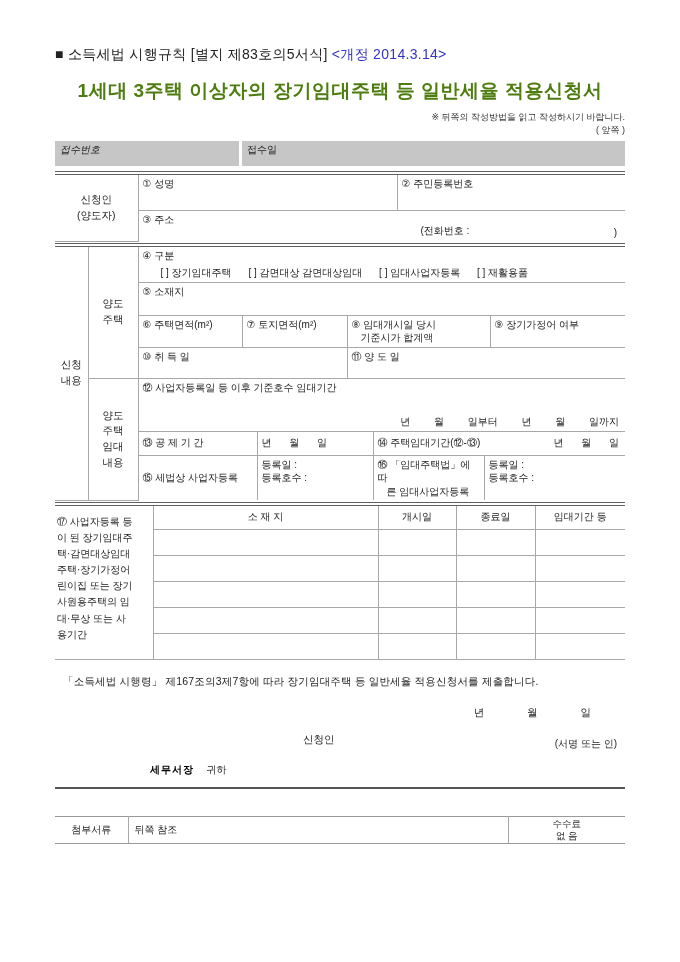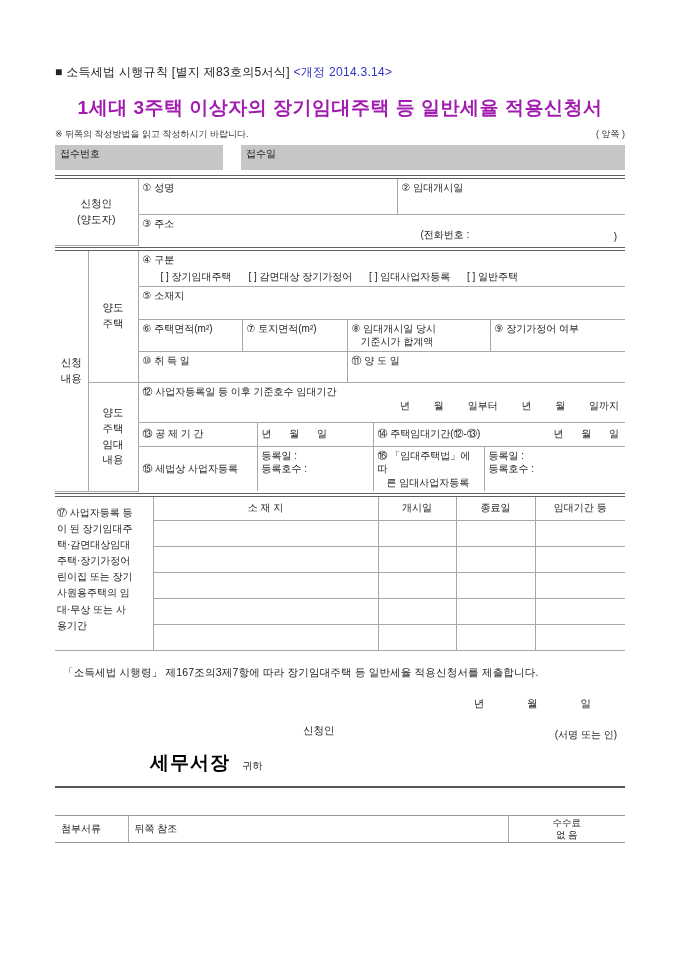--- a/index.html
+++ b/index.html
@@ -1,73 +1,73 @@
 <!DOCTYPE html>
 <html><head>
 <meta charset="utf-8">
 <style>
   html,body{margin:0;padding:0;background:#fff;}
   .sheet{
     position:relative;width:680px;height:962px;background:#ffffff;
     font-family:"Liberation Sans","DejaVu Sans",sans-serif;color:#222;overflow:hidden;
   }
   .content{position:absolute;left:55px;top:0;width:570px;}
-  .notice-row{margin-top:64px;font-size:12px;letter-spacing:0.3px;}
+  .notice-row{margin-top:46px;font-size:14px;letter-spacing:0.3px;}
   .blue{color:#3233c4;}
-  .title{margin:14px 0 0 0;font-size:19px;font-weight:bold;text-align:center;letter-spacing:0.5px;color:#a21caf;}
-  .note-row{display:flex;justify-content:space-between;align-items:flex-end;margin-top:7px;font-size:9px;color:#333;}
+  .title{margin:14px 0 0 0;font-size:19px;font-weight:bold;text-align:center;letter-spacing:0.5px;color:#4d7c0f;}
+  .note-row{display:flex;justify-content:space-between;align-items:flex-end;margin-top:7px;font-size:9px;color:#333;flex-direction:column;}
   .note-row .right{font-size:9px;}
   .receipt-bar{display:flex;margin-top:4px;height:25px;}
   .receipt-cell{background:#c6c6c6;font-size:10px;color:#222;padding:2px 5px;box-sizing:border-box;}
-  .rc1{width:168px;margin-right:18px;}
+  .rc1{width:184px;margin-right:3px;font-style:italic;}
   .rc2{flex:1;font-family:Liberation Mono, monospace;}
   .dblrule{height:2px;border-top:1px solid #606060;border-bottom:1px solid #606060;margin:5px 0 0 0;}
   .dblrule.tight{margin-top:1px;}
   .tbl{border-collapse:collapse;width:570px;table-layout:fixed;font-size:10px;}
   .tbl td,.tbl th{border:1px solid #a8a8a8;padding:2px 4px;vertical-align:top;text-align:left;font-weight:normal;box-sizing:border-box;}
   .tbl tr:first-child>*{border-top:none;}
   .tbl tr:last-child>*{border-bottom:none;}
   .el{border-left:none !important;}
   .er{border-right:none !important;}
   .vlab{text-align:center !important;vertical-align:middle !important;font-size:10.5px;line-height:1.5;}
   .phone-cell{position:relative;height:31px;}
   .phone-open{position:absolute;left:282px;bottom:3px;}
   .phone-close{position:absolute;right:8px;bottom:3px;}
   .h35{height:35px;} .h33{height:33px;} .h34{height:34px;} .h32{height:32px;} .h31{height:31px;}
   .h40{height:40px;} .h24{height:24px;} .h36{height:36px;}
   .opts{margin-top:3px;padding-left:18px;}
   .opt{display:inline-block;margin-right:14px;white-space:nowrap;}
   .ind{display:block;padding-left:9px;}
   .vmid{vertical-align:middle !important;}
-  .r-words{display:block;text-align:right;word-spacing:21px;padding-right:2px;margin-top:0;}
+  .r-words{display:block;text-align:right;word-spacing:21px;padding-right:2px;margin-top:20px;}
   .ymd{ text-align:right;word-spacing:15px;padding-right:6px;}
   .split{display:flex;justify-content:space-between;align-items:center;}
   .split .val{word-spacing:15px;padding-right:2px;white-space:nowrap;}
   .two-line{line-height:1.35;}
   
   .s17 td,.s17 th{border:1px solid #a8a8a8;}
   .s17 tr:first-child>*{border-top:none;}
   .s17 tr:last-child>*{border-bottom:1px solid #a8a8a8;}
   .s17label{border-bottom:1px solid #a8a8a8 !important;padding:8px 2px 0 2px !important;font-size:10px;line-height:1.62;}
   .s17 th{text-align:center;height:24px;vertical-align:middle;margin-left:48px;}
   .s17 .erow td{height:26px;}
   
   .decl{margin-top:15px;font-size:10.5px;text-indent:8px;letter-spacing:0.2px;}
   .date-line{margin-top:17px;text-align:right;word-spacing:40px;padding-right:34px;font-size:10.5px;}
   .sign-row{position:relative;height:15px;margin-top:13px;font-size:10.5px;}
   .sign-row .who{position:absolute;left:248px;top:0;}
   .sign-row .how{position:absolute;right:8px;top:4px;font-size:10px;}
   .recipient{margin-top:11px;margin-left:95px;}
-  .recipient .big{font-size:19px;font-weight:bold;letter-spacing:1px;color:#000;}
+  .recipient .big{font-size:10px;font-weight:bold;letter-spacing:1px;color:#000;}
   .recipient .small{font-size:10px;margin-left:8px;}
   .thickrule{border-top:2px solid #555;margin-top:10px;}
   
   .attach{margin-top:27px;border-collapse:collapse;width:570px;table-layout:fixed;font-size:10px;}
   .attach td{border-top:1px solid #999;border-bottom:1px solid #999;border-left:1px solid #a8a8a8;border-right:1px solid #a8a8a8;padding:2px 6px;vertical-align:middle;box-sizing:border-box;height:25px;}
-  .attach .c{text-align:left;}
+  .attach .c{text-align:center;}
   .attach .fee{font-size:9.5px;line-height:1.25;text-align:center;padding:1px 2px;}
   .footer{margin-top:11px;text-align:right;font-size:9.5px;color:#222;letter-spacing:0.2px;}
 </style>
 </head>
 <body>
 
 <div class="sheet">
   <div class="content">
 
     <div class="notice-row">
@@ -102,21 +102,21 @@
       <tbody>
           <tr>
         <td rowspan="2" class="el vlab">
           <div>신청인</div>
           <div>(양도자)</div>
         </td>
         <td class="h35">
           <span>① 성명</span>
         </td>
         <td class="er h35">
-          <span>② 임대개시일</span>
+          <span>② 주민등록번호</span>
         </td>
       </tr>
       <tr>
         <td colspan="2" class="er phone-cell">
           <span>③ 주소</span>
           <span class="phone-open">(전화번호 :</span>
           <span class="phone-close">)</span>
         </td>
       </tr>
     </tbody>
@@ -143,23 +143,23 @@
           <div>내용</div>
         </td>
         <td rowspan="4" class="vlab">
           <div>양도</div>
           <div>주택</div>
         </td>
         <td colspan="7" class="er h34">
           <div>④ 구분</div>
           <div class="opts">
             <span class="opt">[ ] 장기임대주택</span>
-            <span class="opt">[ ] 감면대상 장기가정어</span>
+            <span class="opt">[ ] 감면대상 감면대상임대</span>
             <span class="opt">[ ] 임대사업자등록</span>
-            <span class="opt">[ ] 일반주택</span>
+            <span class="opt">[ ] 재활용품</span>
           </div>
         </td>
       </tr>
       <tr>
         <td colspan="7" class="er h33">
           <span>⑤ 소재지</span>
         </td>
       </tr>
       <tr>
         <td class="h32">

